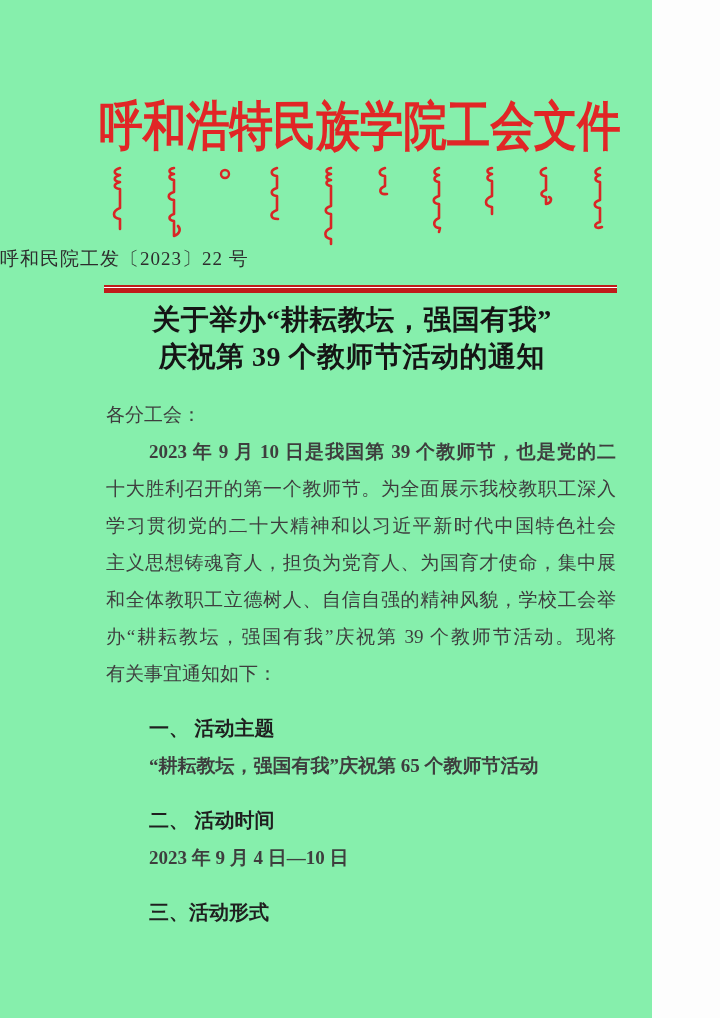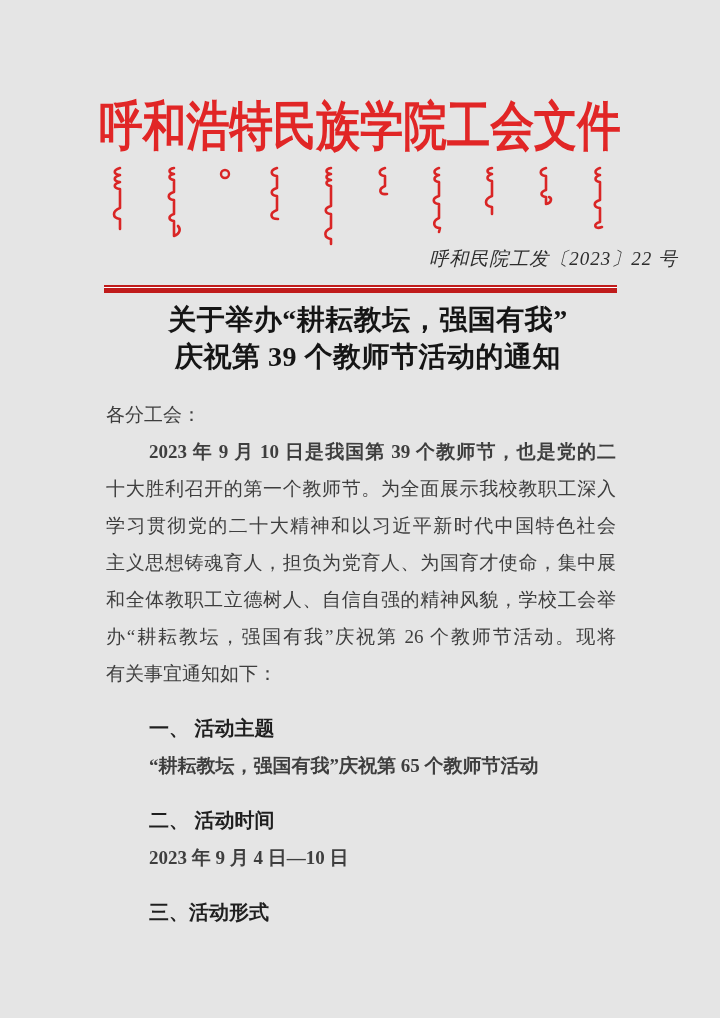--- a/index.html
+++ b/index.html
@@ -1,59 +1,59 @@
 <!DOCTYPE html>
 <html><head>
 <meta charset="utf-8">
 <style>
   html,body{margin:0;padding:0;}
   body{
     width:720px;height:1018px;background:#fdfdfd;
     font-family:"Liberation Serif","DejaVu Serif",serif;
     overflow:hidden;
   }
-  .page{position:relative;width:720px;height:1018px;background:#e5e5e5;}
+  .page{position:relative;width:652px;height:1018px;background:#86efac;}
 
   
   .org-title{
     position:absolute;top:99px;left:0;width:720px;
     text-align:center;white-space:nowrap;
     font-size:53px;line-height:1.05;font-weight:700;
     color:#e12626;letter-spacing:0;
     transform:scaleX(0.82);transform-origin:50% 50%;
   }
 
   
   .mongolian{
     position:absolute;top:166px;left:110px;width:498px;
     display:flex;justify-content:space-between;align-items:flex-start;
   }
   .mongolian svg{display:block;}
 
   
   .doc-number{
-    position:absolute;top:247px;left:16px;width:662px;
-    text-align:right;font-size:19px;line-height:24px;
-    color:#2d2d2d;letter-spacing:1px;font-style:italic;
+    position:absolute;top:247px;left:0;width:662px;
+    text-align:left;font-size:19px;line-height:24px;
+    color:#2d2d2d;letter-spacing:1px;
   }
 
   
   .divider{
     position:absolute;top:285px;left:104px;width:513px;height:8px;
     background:linear-gradient(to bottom,
       #c01b1b 0,#c01b1b 2px,
       #fdfdfd 2px,#fdfdfd 3px,
       #c01b1b 3px,#c01b1b 5.6px,
       #fdfdfd 5.6px,#fdfdfd 6.4px,
       #c01b1b 6.4px,#c01b1b 8px);
   }
 
   
   .doc-title{
-    position:absolute;top:301px;left:16px;width:704px;
+    position:absolute;top:301px;left:0;width:704px;
     text-align:center;font-weight:700;color:#151515;
     font-size:28px;line-height:37px;letter-spacing:0.5px;
   }
 
   
   .body{
     position:absolute;top:396px;left:106px;width:510px;
     font-size:19px;color:#3e3e3e;
   }
   .line{height:37px;line-height:37px;overflow:hidden;text-align:left;}
@@ -113,21 +113,21 @@
     <div>庆祝第 39 个教师节活动的通知</div>
   </div>
 
   <div class="body">
     <div class="line">各分工会：</div>
     <div class="line j ind">2023 年 9 月 10 日是我国第 39 个教师节，也是党的二</div>
     <div class="line j">十大胜利召开的第一个教师节。为全面展示我校教职工深入</div>
     <div class="line j">学习贯彻党的二十大精神和以习近平新时代中国特色社会</div>
     <div class="line j">主义思想铸魂育人，担负为党育人、为国育才使命，集中展</div>
     <div class="line j">和全体教职工立德树人、自信自强的精神风貌，学校工会举</div>
-    <div class="line j">办“耕耘教坛，强国有我”庆祝第 26 个教师节活动。现将</div>
+    <div class="line j">办“耕耘教坛，强国有我”庆祝第 39 个教师节活动。现将</div>
     <div class="line">有关事宜通知如下：</div>
     <div class="line b ind">一、 活动主题</div>
     <div class="line ind">“耕耘教坛，强国有我”庆祝第 65 个教师节活动</div>
     <div class="line b ind">二、 活动时间</div>
     <div class="line ind">2023 年 9 月 4 日—10 日</div>
     <div class="line b ind">三、活动形式</div>
   </div>
 
 </div>
 

